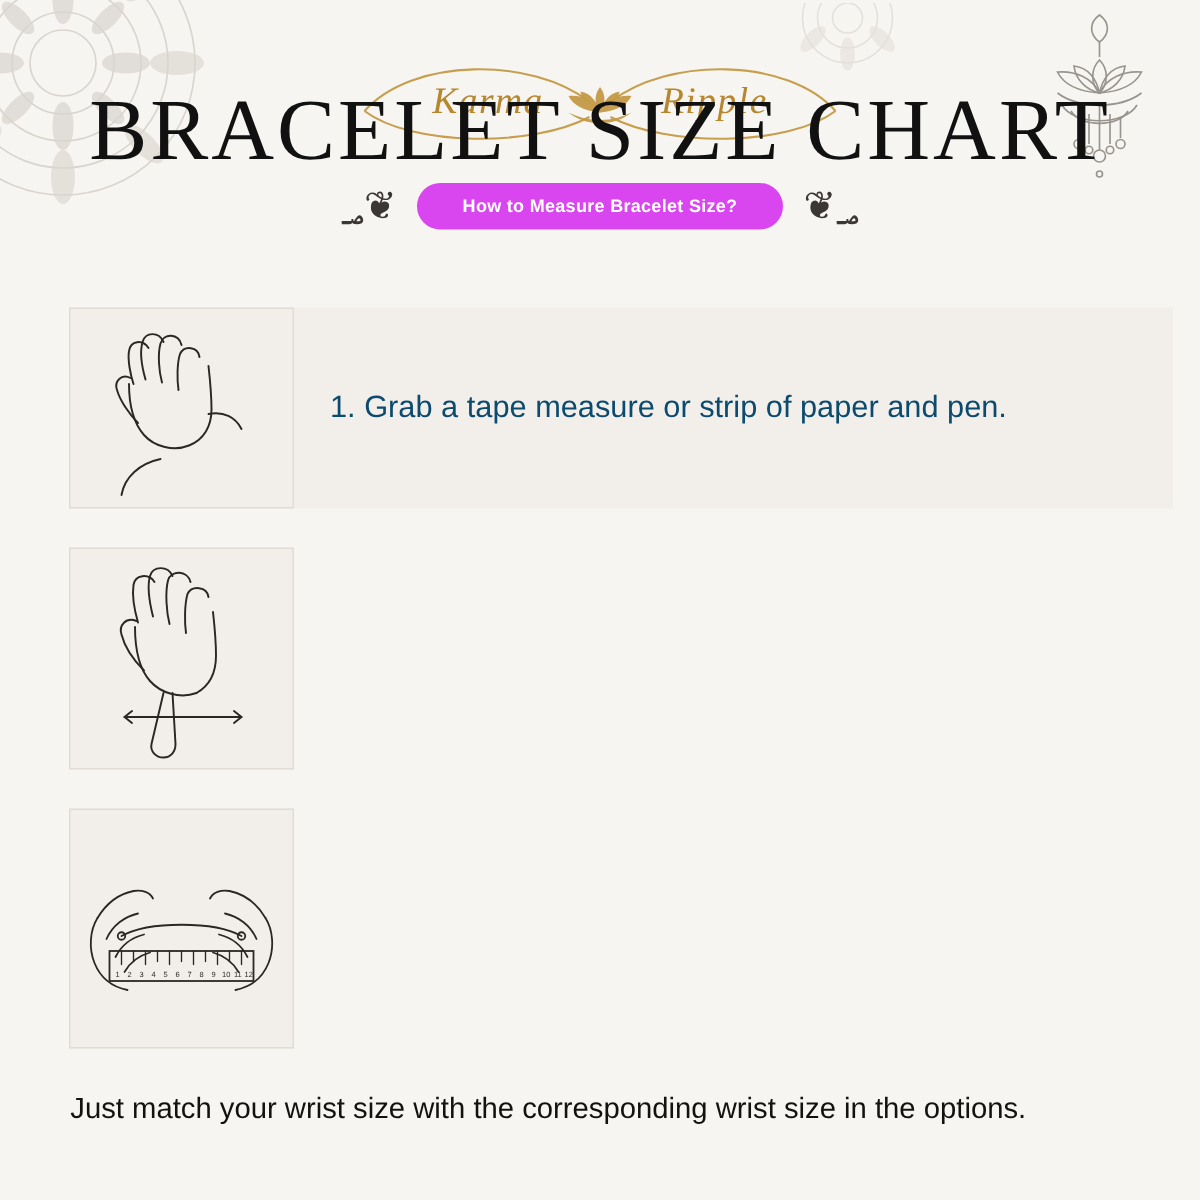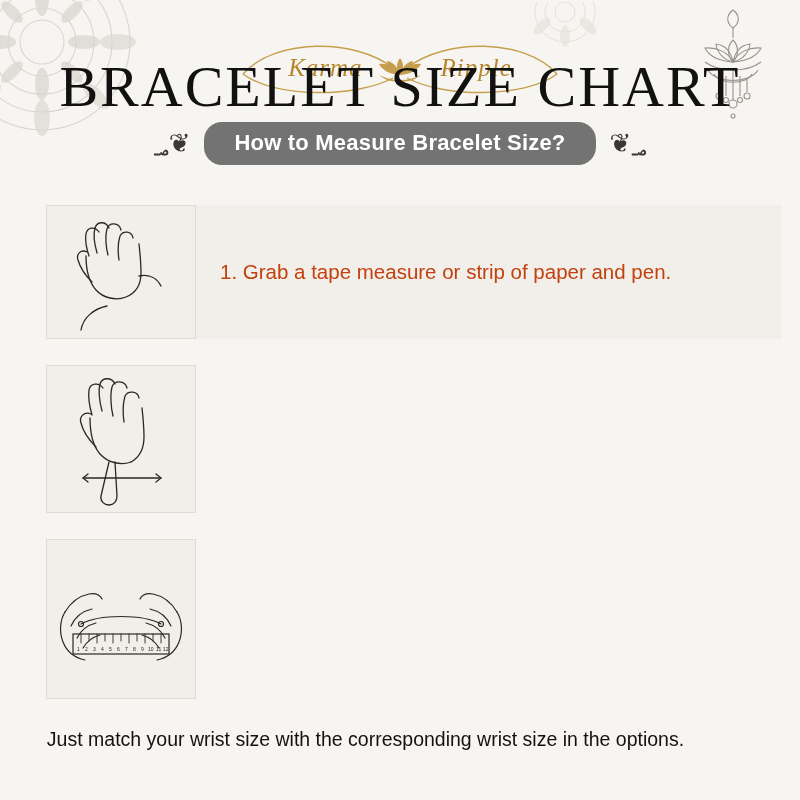--- a/index.html
+++ b/index.html
@@ -87,25 +87,25 @@
     position: absolute;
     top: 122px;
     left: 0;
     width: 800px;
     display: flex;
     align-items: center;
     justify-content: center;
     gap: 14px;
   }
   .pill {
-    background: #737373;
+    background: #d946ef;
     color: #ffffff;
     border-radius: 18px;
     padding: 8px 30px 9px 30px;
-    font-size: 22px;
+    font-size: 12px;
     font-weight: 700;
     letter-spacing: 0.2px;
     font-family: "Liberation Sans", sans-serif;
     white-space: nowrap;
   }
   .flourish {
     font-family: "Liberation Serif", serif;
     font-size: 26px;
     color: #2b2724;
     line-height: 1;
@@ -139,21 +139,21 @@
     background: #f2efeb;
     display: flex;
     align-items: center;
     padding: 10px 30px 10px 24px;
     box-sizing: border-box;
     margin-right: 18px;
   }
   .step-text {
     font-size: 20.5px;
     line-height: 1.42;
-    color: #c2410c;
+    color: #0c4a6e;
     font-family: "Liberation Sans", sans-serif;
   }
   #step-2 .step-img { min-height: 148px; }
   #step-3 .step-img { min-height: 160px; }
 
   
   .footer {
     position: absolute;
     left: 0;
     top: 728px;

